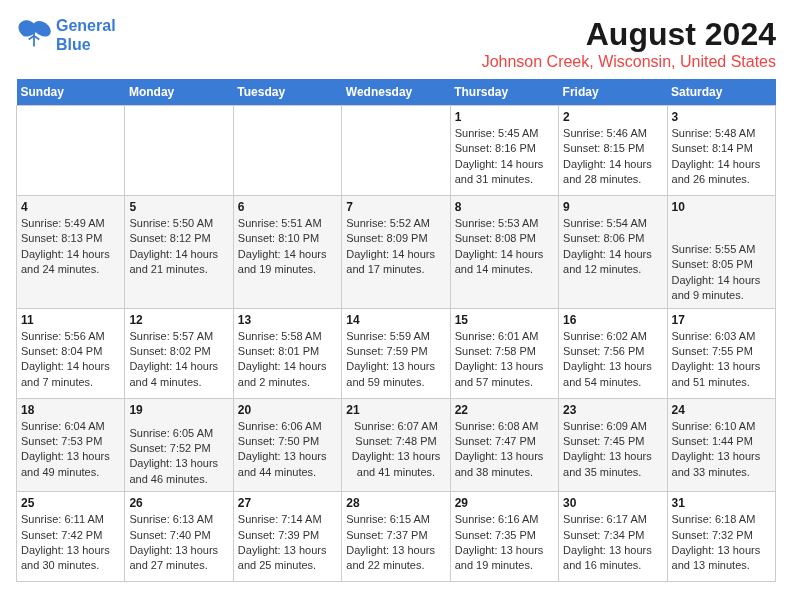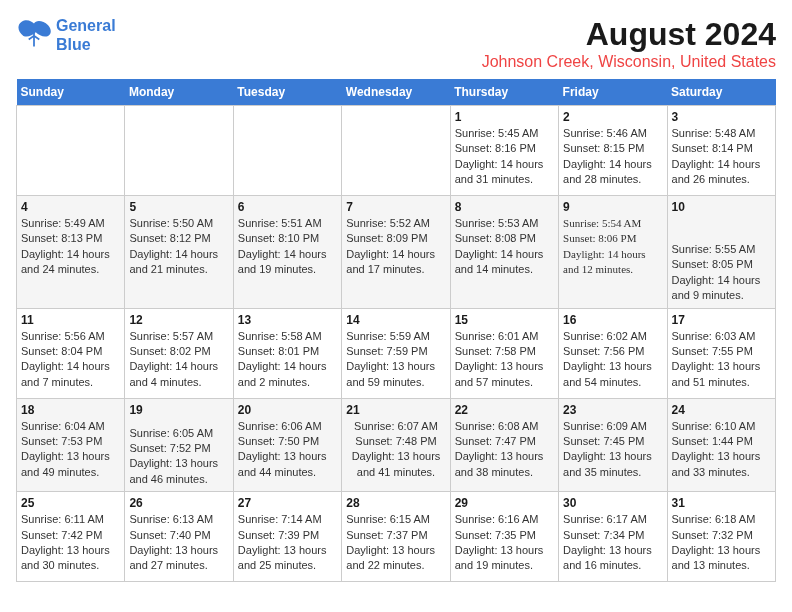--- a/index.html
+++ b/index.html
@@ -169,21 +169,21 @@
         </td>
         <td>
           <div class="day-num">8</div>
           <div class="day-info" style="white-space: pre-line;">Sunrise: 5:53 AM
 Sunset: 8:08 PM
 Daylight: 14 hours
 and 14 minutes.</div>
         </td>
         <td>
           <div class="day-num">9</div>
-          <div class="day-info" style="white-space: pre-line; font-family: Liberation Serif, serif;">Sunrise: 5:54 AM
+          <div class="day-info" style="white-space: pre-line;">Sunrise: 5:54 AM
 Sunset: 8:06 PM
 Daylight: 14 hours
 and 12 minutes.</div>
         </td>
         <td>
           <div class="day-num">10</div>
           <div class="day-info" style="white-space: pre-line; margin-top: 28px;">Sunrise: 5:55 AM
 Sunset: 8:05 PM
 Daylight: 14 hours
 and 9 minutes.</div>

